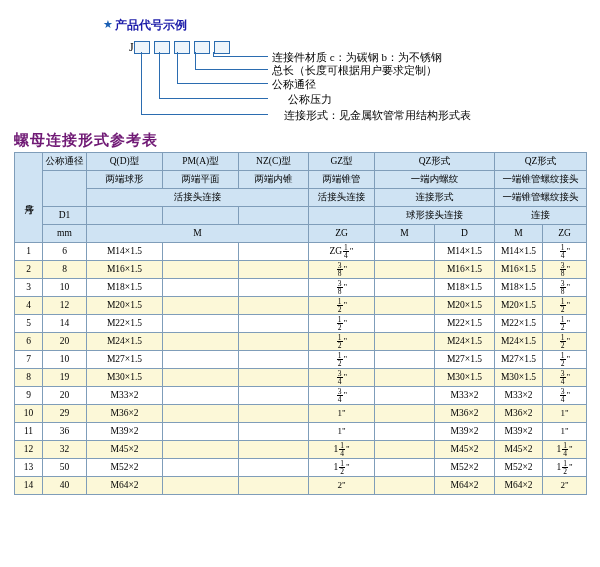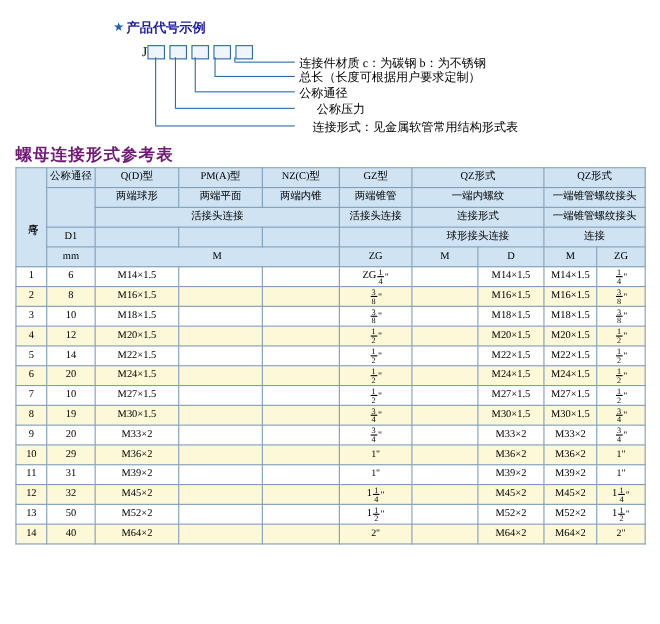--- a/index.html
+++ b/index.html
@@ -342,21 +342,21 @@
         <td></td>
         <td></td>
         <td><span class="inchq">1"</span></td>
         <td></td>
         <td>M36×2</td>
         <td>M36×2</td>
         <td><span class="inchq">1"</span></td>
       </tr>
       <tr class="row-a">
         <td>11</td>
-        <td>31</td>
+        <td>36</td>
         <td>M39×2</td>
         <td></td>
         <td></td>
         <td><span class="inchq">1"</span></td>
         <td></td>
         <td>M39×2</td>
         <td>M39×2</td>
         <td><span class="inchq">1"</span></td>
       </tr>
       <tr class="row-b">

